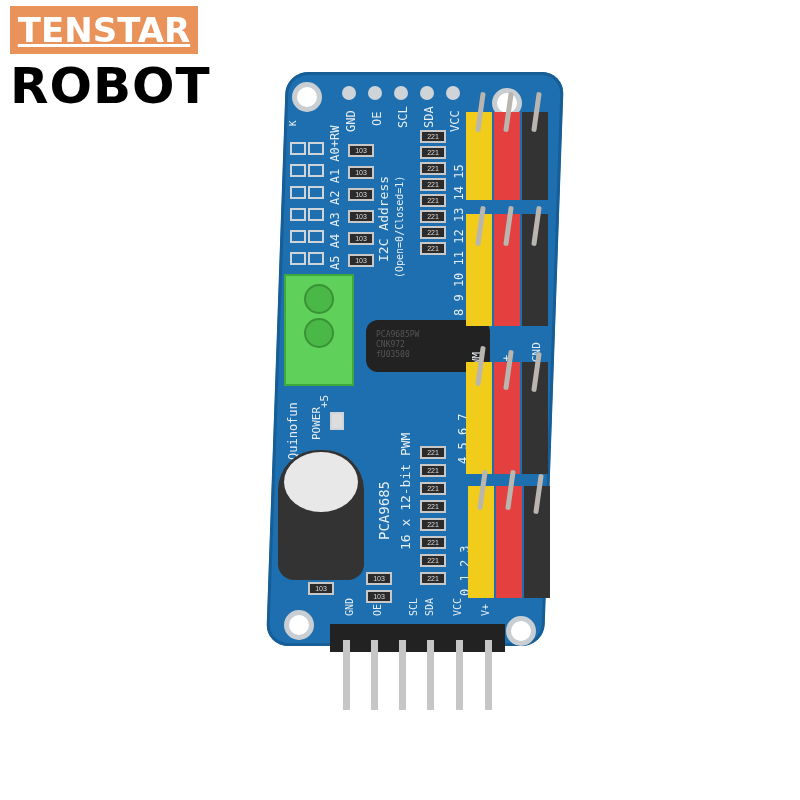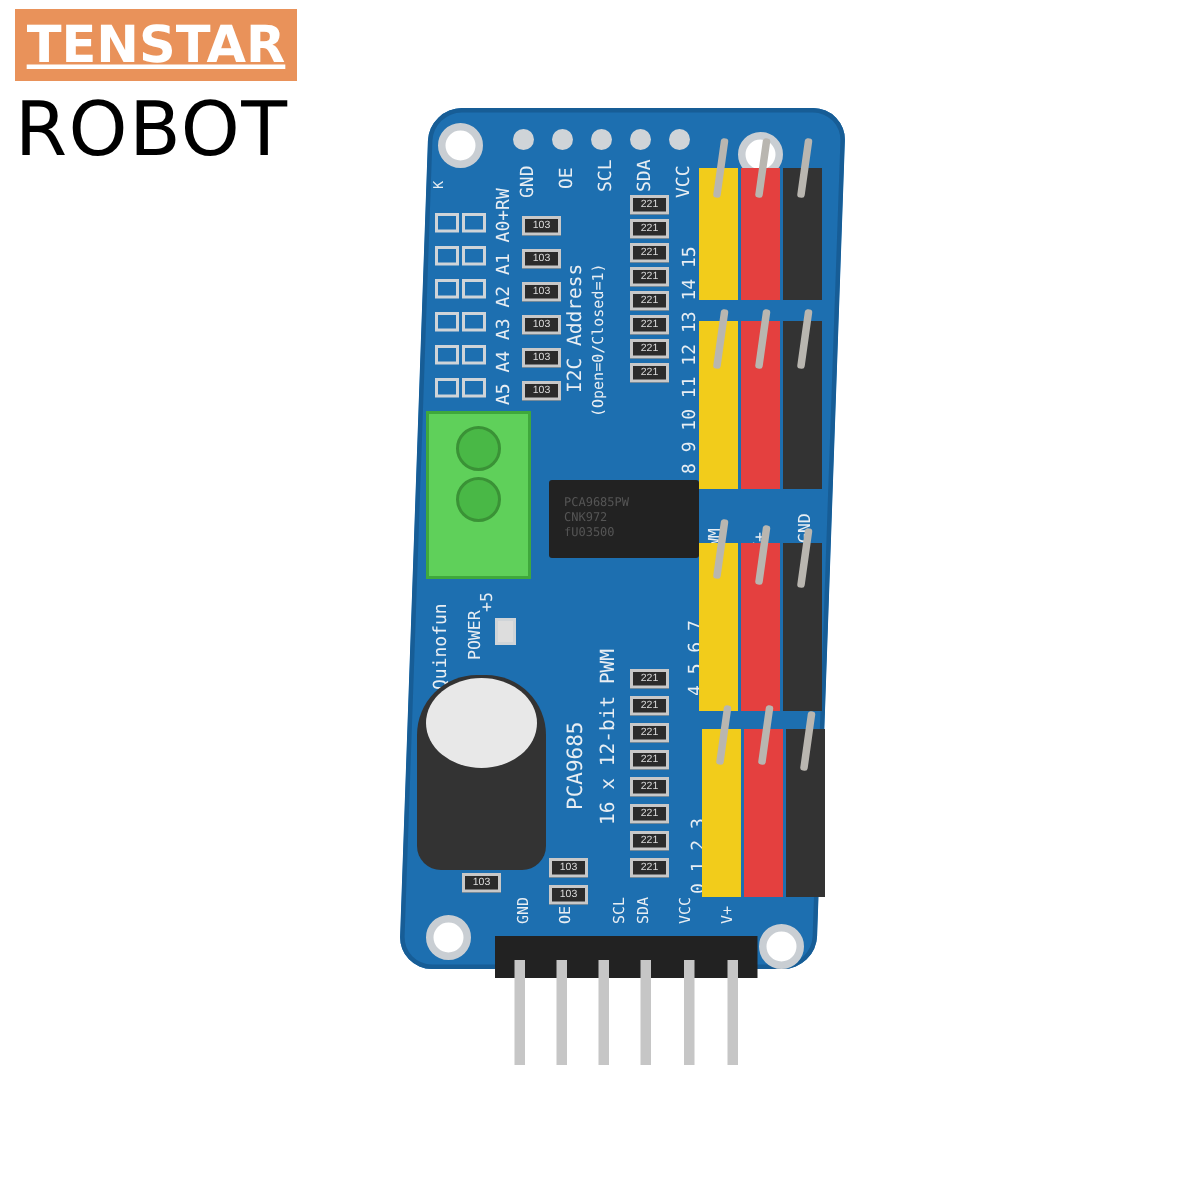--- a/index.html
+++ b/index.html
@@ -1,28 +1,28 @@
 <!DOCTYPE html>
 <html><head>
 <meta charset="utf-8">
 <style>
   html, body { margin:0; padding:0; }
   body { width:800px; height:800px; background:#ffffff; position:relative; overflow:hidden; font-family:"Liberation Sans", sans-serif; }
   .logo-top { position:absolute; left:10px; top:6px; width:188px; height:48px; background:#e9925a; display:flex; align-items:center; justify-content:center; }
   .logo-top span { color:#fff; font-family:"DejaVu Sans", sans-serif; font-weight:bold; font-size:34px; letter-spacing:0px;text-decoration:underline; }
   .logo-bottom { position:absolute; left:10px; top:58px; width:195px; height:56px; display:flex; align-items:center; }
-  .logo-bottom span { color:#000; font-family:"DejaVu Sans", sans-serif; font-weight:normal; font-size:50px; letter-spacing:1px; }
+  .logo-bottom span { color:#000; font-family:"DejaVu Sans", sans-serif; font-weight:bold; font-size:50px; letter-spacing:1px; }
 
   .board { position:absolute; left:276px; top:72px; width:278px; height:574px; background:#1d6fb0; border-radius:22px 22px 22px 22px; transform:skewX(-2deg); box-shadow: inset 0 0 0 3px #175d96; }
   .hole { position:absolute; width:30px; height:30px; border-radius:50%; background:#fff; border:5px solid #c9ced3; box-sizing:border-box; }
   .pad { position:absolute; width:14px; height:14px; border-radius:50%; background:#cfd4d8; }
   .silk { position:absolute; color:#e8eef3; font-family:"DejaVu Sans Mono", monospace; font-size:12px; transform-origin:left top; white-space:nowrap; }
   .res { position:absolute; width:26px; height:13px; background:#2b2b2b; border:2px solid #c8c8c8; box-sizing:border-box; color:#ddd; font-size:7px; text-align:center; line-height:9px; }
   .jumper { position:absolute; width:16px; height:13px; border:2px solid #cfd4d8; box-sizing:border-box; background:#1d6fb0; }
-  .chip { position:absolute; left:366px; top:320px; width:100px; height:52px; background:#222; border-radius:2px; }
+  .chip { position:absolute; left:366px; top:320px; width:124px; height:52px; background:#222; border-radius:12px; }
   .chip-text { position:absolute; left:10px; top:10px; color:#555; font-size:8px; line-height:10px; font-family:"DejaVu Sans Mono", monospace; }
   .terminal { position:absolute; left:284px; top:274px; width:70px; height:112px; background:#5fd05a; border:2px solid #3fa83c; box-sizing:border-box; }
   .screw { position:absolute; width:30px; height:30px; border-radius:50%; background:#49b846; border:2px solid #3a9236; box-sizing:border-box; }
   .cap { position:absolute; left:278px; top:450px; width:86px; height:130px; background:#333; border-radius:40px 40px 16px 16px; }
   .cap-top { position:absolute; left:6px; top:2px; width:74px; height:60px; border-radius:50%; background:#e8e8e8; }
   .header-col { position:absolute; width:26px; }
   .yellow { background:#f2cc1b; }
   .red { background:#e4403f; }
   .black { background:#333; }
   .pin { position:absolute; width:5px; background:#b9b6b0; border-radius:2px; }

